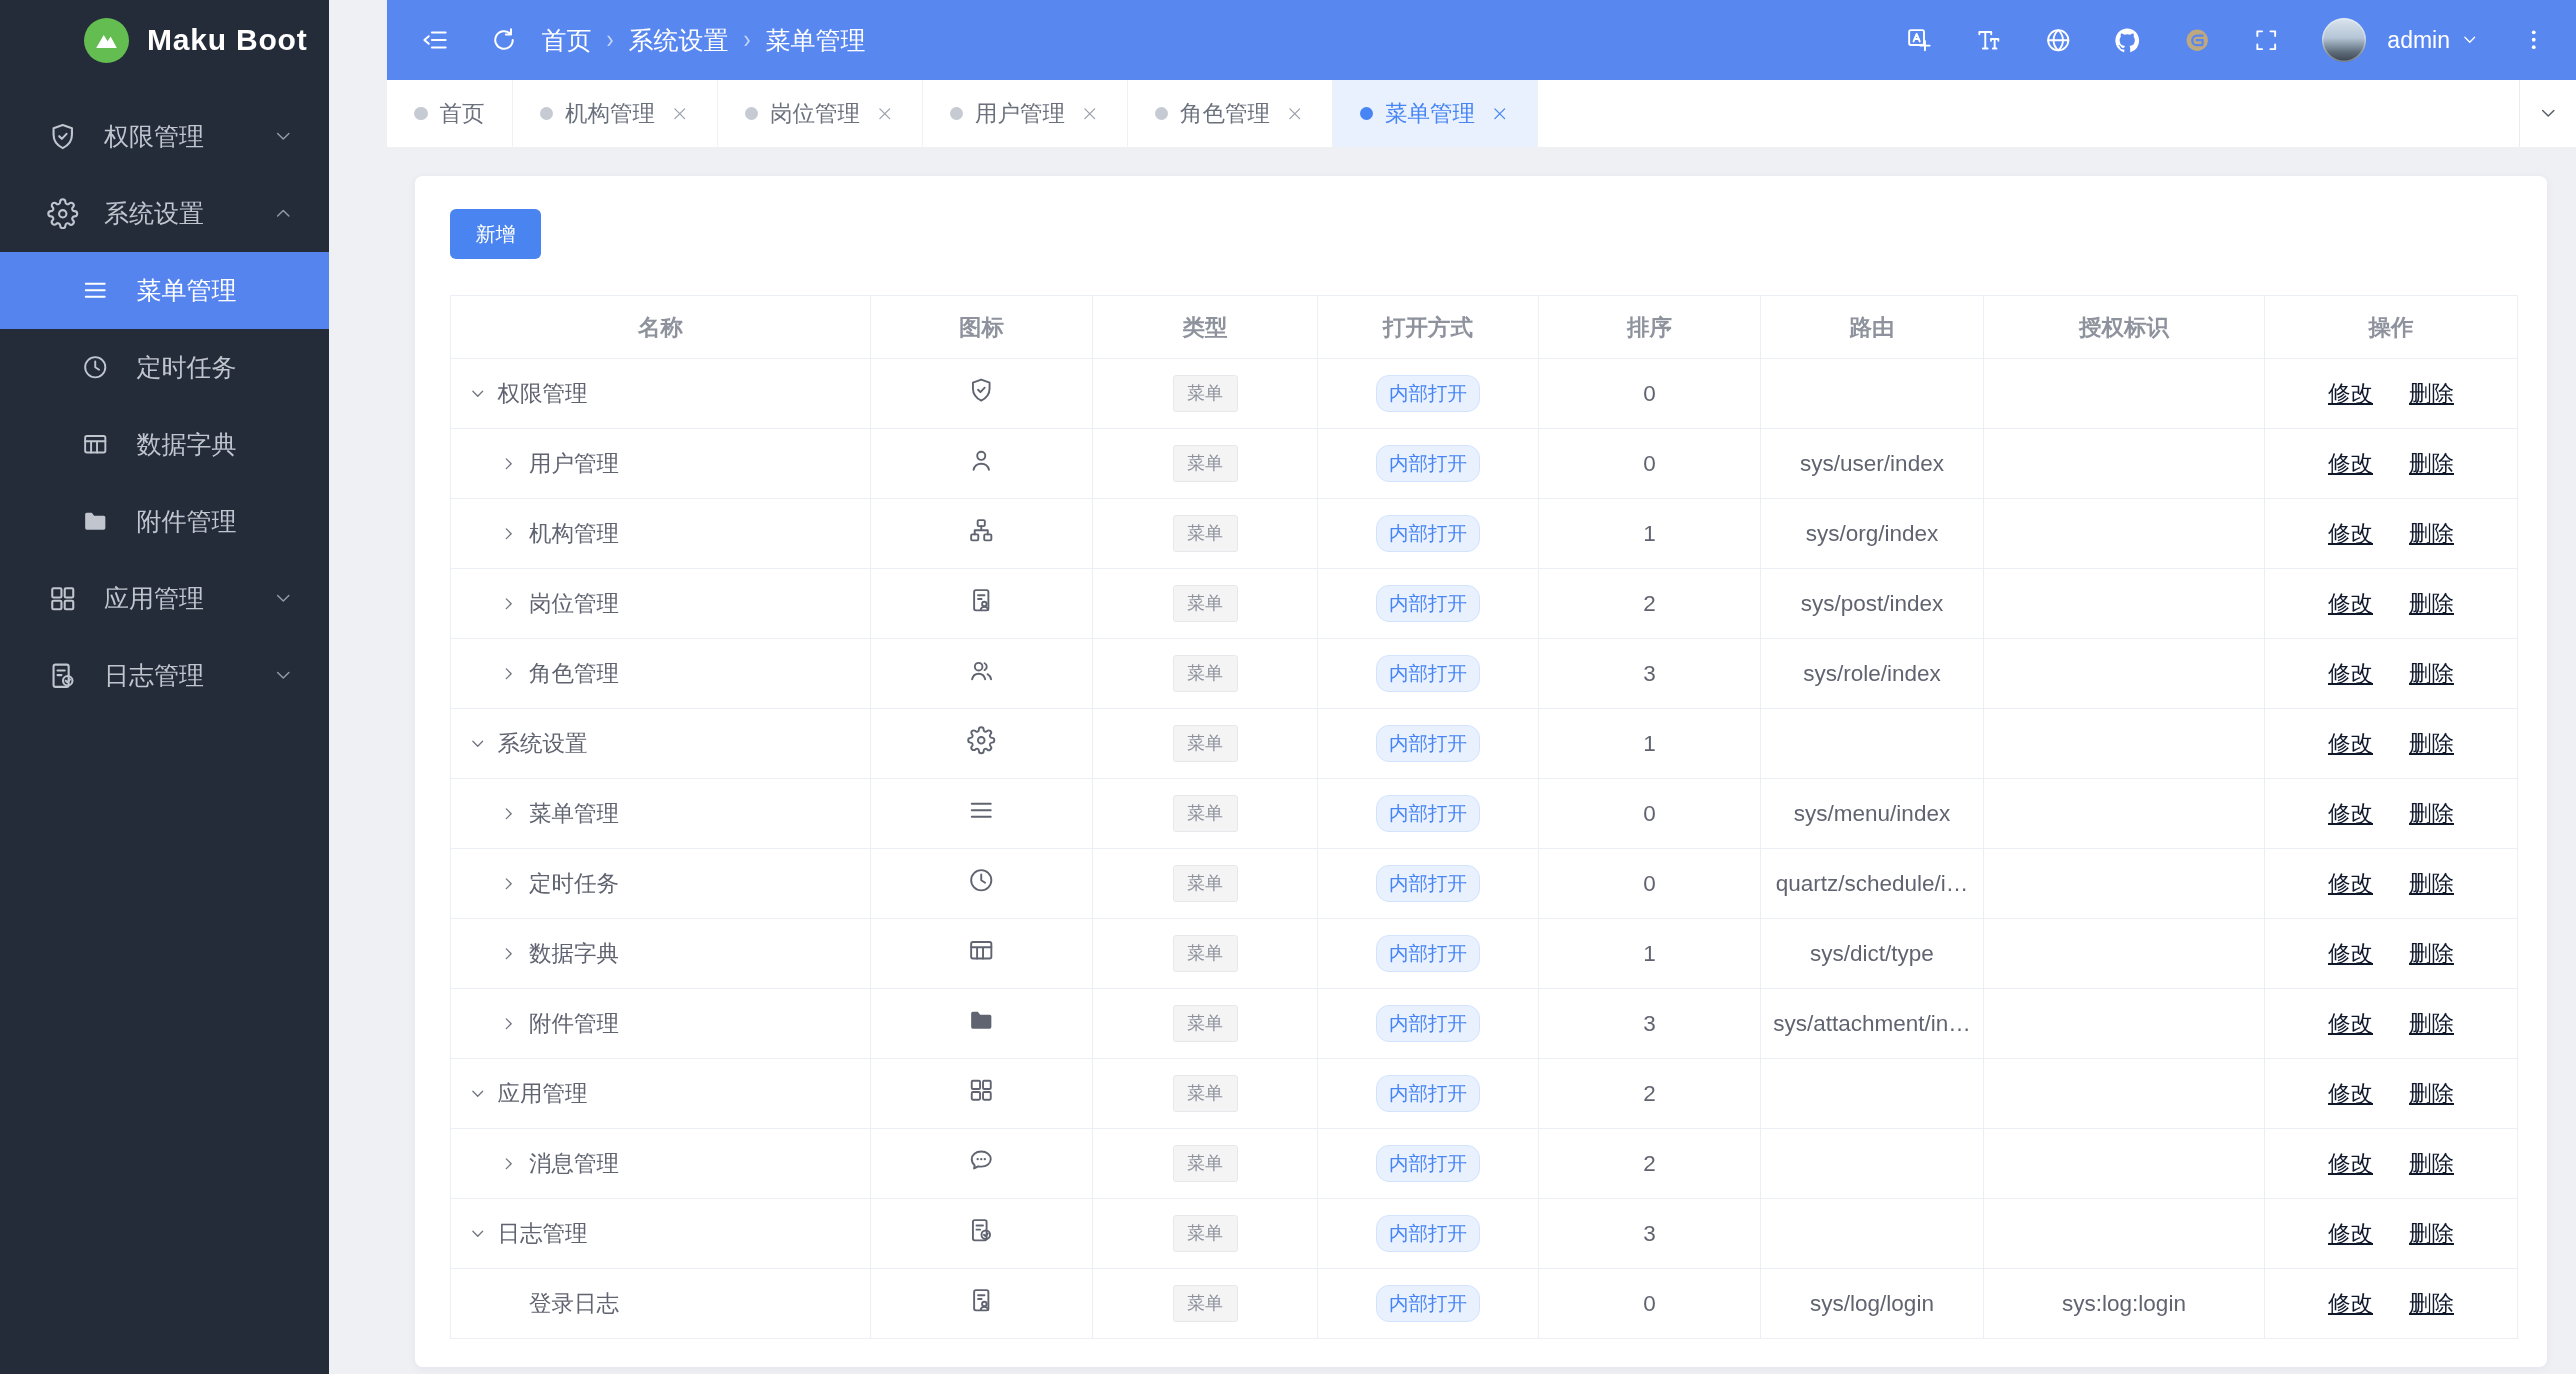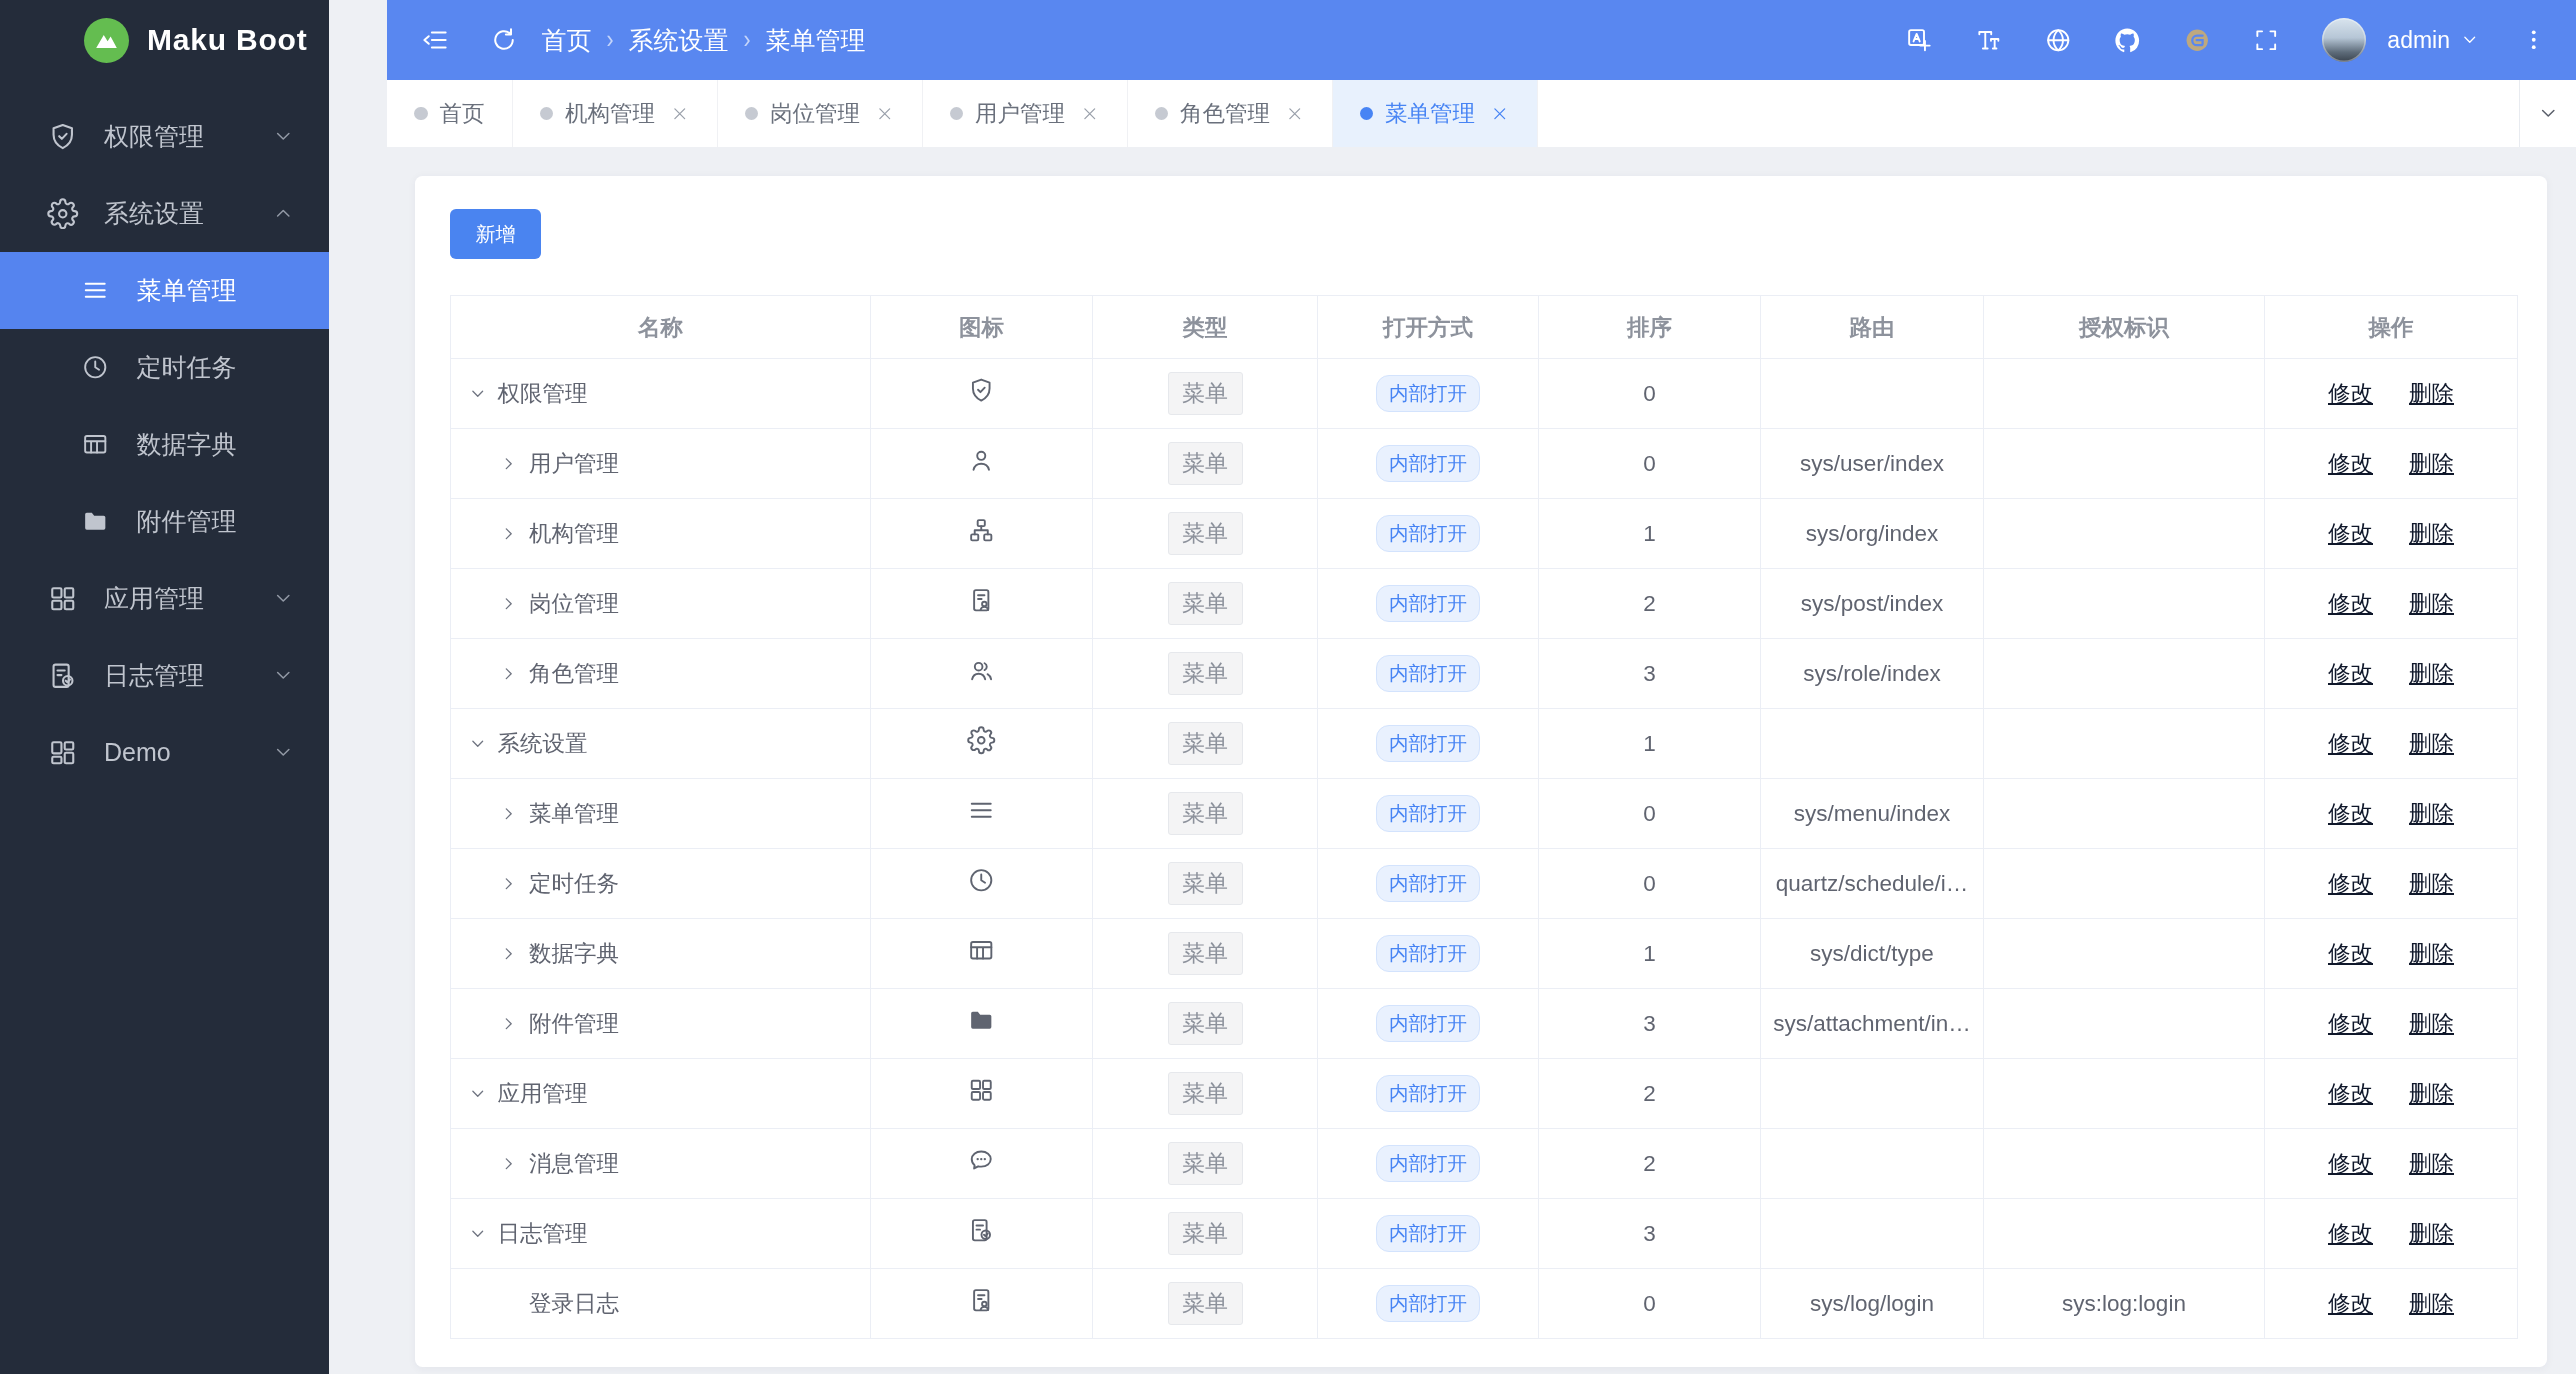--- a/index.html
+++ b/index.html
@@ -71,21 +71,21 @@
   table.grid th{height:63px;font-size:22.5px;color:#8d929c;font-weight:bold;background:#fff;
     border:0.8px solid #ebeef5;text-align:center;}
   table.grid td{height:70px;font-size:22.5px;color:#606470;border:0.8px solid #ebeef5;
     text-align:center;padding:0 9px;overflow:hidden;white-space:nowrap;text-overflow:ellipsis;}
   .name-flex{display:flex;align-items:center;text-align:left;padding-left:7.5px;}
   .name-flex.lvl1{padding-left:39px;}
   .row-arrow{width:19.5px;height:19.5px;color:#6f7480;margin-right:10.5px;flex:0 0 auto;}
   .row-arrow.hidden{visibility:hidden;}
   .cell-icon{width:28.5px;height:28.5px;color:#5f6470;}
   .badge-menu{display:inline-block;padding:6.8px 13.5px;background:#f4f4f5;border:0.8px solid #e6e8ec;
-    border-radius:3px;color:#8d929c;font-size:23px;line-height:1.2;}
+    border-radius:3px;color:#8d929c;font-size:18px;line-height:1.2;}
   .badge-open{display:inline-block;padding:6px 12px;background:#e9f1fe;border:0.8px solid #d3e3fd;
     border-radius:13px;color:#4784f4;font-size:19.5px;line-height:1.2;}
   .op-link{color:#0f172a;cursor:pointer;margin:0 18px;white-space:nowrap;text-decoration:underline;}
 </style>
 </head>
 <body>
 
 <div class="sidebar">
   <div class="logo">
     <span class="logo-circle">
@@ -179,36 +179,20 @@
       <div class="menu-item">
         <span class="icon mi-icon">
           <svg viewBox="0 0 24 24" fill="none" stroke="currentColor" stroke-width="1.6" stroke-linecap="round" stroke-linejoin="round">
             <rect x="5" y="3.5" width="11.5" height="17" rx="1.5"></rect>
             <path d="M8 8h5.5M8 11.5h3"></path>
             <circle cx="15.8" cy="15.8" r="3.6"></circle>
             <path d="M14.3 15.8l1.2 1.2 2-2.2"></path>
           </svg>
         </span>
         <span class="mi-label">日志管理</span>
-        <span class="icon chev">
-          <svg viewBox="0 0 24 24" fill="none" stroke="currentColor" stroke-width="1.6" stroke-linecap="round" stroke-linejoin="round">
-            <path d="M6 9l6 6 6-6"></path>
-          </svg>
-        </span>
-      </div>
-      <div class="menu-item">
-        <span class="icon mi-icon">
-          <svg viewBox="0 0 24 24" fill="none" stroke="currentColor" stroke-width="1.6" stroke-linecap="round" stroke-linejoin="round">
-            <rect x="4" y="4" width="7" height="8.5" rx="1"></rect>
-            <rect x="13.5" y="4" width="6.5" height="5.5" rx="1"></rect>
-            <rect x="4" y="15" width="7" height="5" rx="1"></rect>
-            <rect x="13.5" y="12" width="6.5" height="8" rx="1"></rect>
-          </svg>
-        </span>
-        <span class="mi-label">Demo</span>
         <span class="icon chev">
           <svg viewBox="0 0 24 24" fill="none" stroke="currentColor" stroke-width="1.6" stroke-linecap="round" stroke-linejoin="round">
             <path d="M6 9l6 6 6-6"></path>
           </svg>
         </span>
       </div>
     </div>
 </div>
 
 <div class="topbar">

